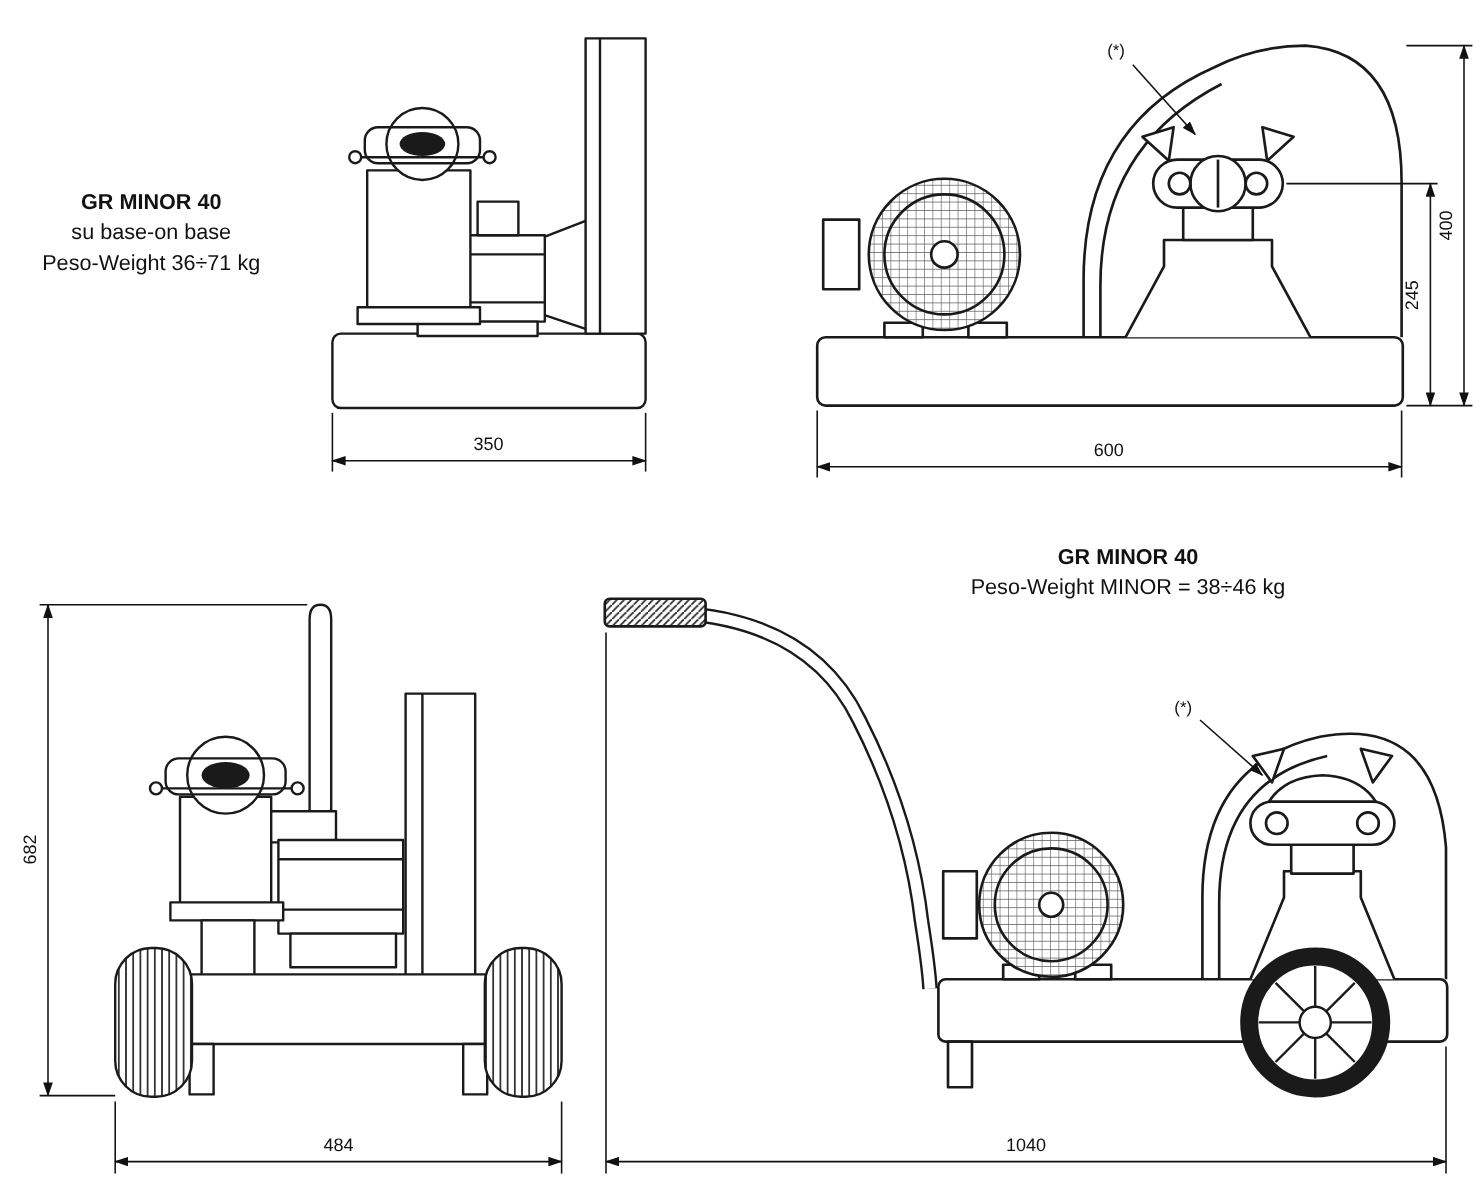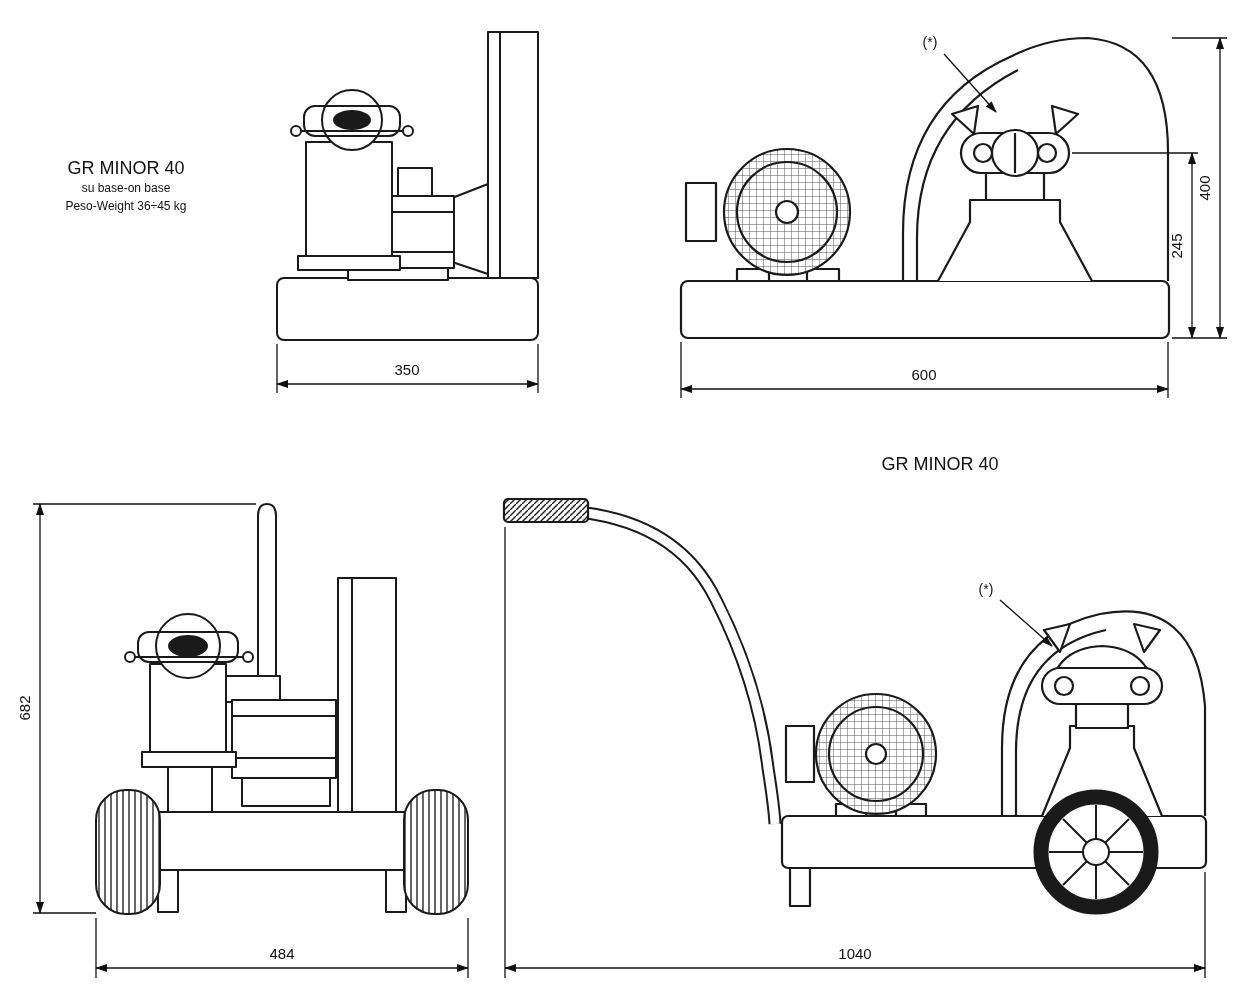--- a/index.html
+++ b/index.html
@@ -1,21 +1,21 @@
 <!DOCTYPE html>
 <html><head>
 <meta charset="utf-8">
 <style>
   html,body{margin:0;padding:0;background:#ffffff;}
   #canvas{position:relative;width:1234px;height:1000px;background:#fff;
           font-family:"Liberation Sans",sans-serif;overflow:hidden;color:#111;}
   #canvas svg{position:absolute;left:0;top:0;}
   .titleblock{position:absolute;text-align:center;color:#111;}
-  .titleblock .t1{font-weight:normal;font-size:18px;line-height:1.35;}
-  .titleblock .t2,.titleblock .t3{font-size:12px;line-height:1.45;}
+  .titleblock .t1{font-weight:bold;font-size:18px;line-height:1.35;}
+  .titleblock .t2,.titleblock .t3{font-size:18px;line-height:1.45;}
   text{font-family:"Liberation Sans",sans-serif;font-size:15px;fill:#111;}
   text.note{font-size:14px;}
 </style>
 </head>
 <body>
 
 <div id="canvas">
 
 <svg width="1234" height="1000" viewBox="0 0 1234 1000">
   <defs>
@@ -189,20 +189,21 @@
     <line x1="505" y1="527" x2="505" y2="978"></line>
     <line x1="1205" y1="872" x2="1205" y2="978"></line>
     <line x1="505" y1="968" x2="1205" y2="968" marker-start="url(#dimarrow)" marker-end="url(#dimarrow)"></line>
   </g>
   <text x="855" y="959" text-anchor="middle">1040</text>
 </svg>
 
   <div class="titleblock" style="left:20px;top:156px;width:212px;">
     <div class="t1">GR MINOR 40</div>
     <div class="t2">su base-on base</div>
-    <div class="t3">Peso-Weight 36÷45 kg</div>
+    <div class="t3">Peso-Weight 36÷71 kg</div>
   </div>
 
   <div class="titleblock" style="left:770px;top:452px;width:340px;">
     <div class="t1">GR MINOR 40</div>
+    <div class="t3">Peso-Weight  MINOR = 38÷46 kg</div>
   </div>
 
 </div>
 
 </body></html>

